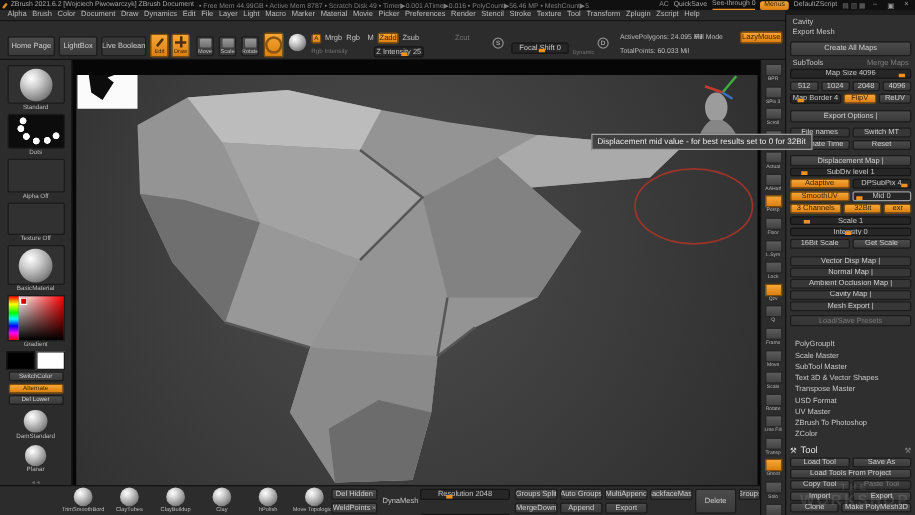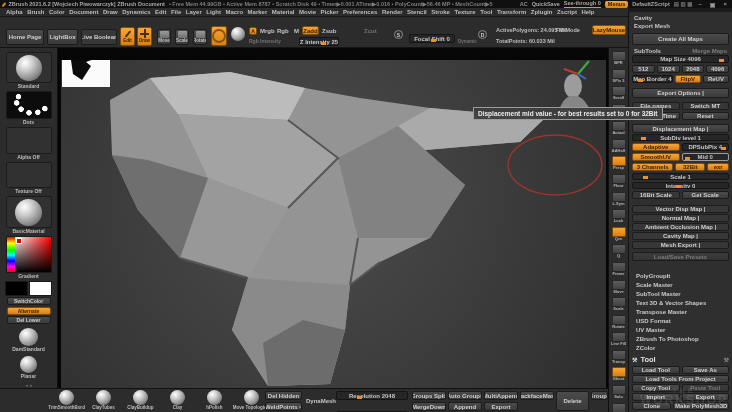--- a/index.html
+++ b/index.html
@@ -1,18 +1,18 @@
 <!DOCTYPE html>
 <html><head>
 <meta charset="utf-8">
 <style>
   html,body{margin:0;padding:0;}
   body{width:732px;height:412px;overflow:hidden;background:#1b1b1b;
        font-family:"Liberation Sans",sans-serif;color:#c9c9c9;position:relative;}
-  .abs{position:absolute;box-sizing:border-box;font-weight:bold;}
+  .abs{position:absolute;box-sizing:border-box;}
   
   .b{background:linear-gradient(#4b4b4b,#3a3a3a);border:1px solid #1c1c1c;border-radius:2px;
      color:#cfcfcf;display:flex;align-items:center;justify-content:center;font-size:6px;
      box-sizing:border-box;white-space:nowrap;overflow:hidden;}
   .b.orange{background:linear-gradient(#f6a637,#dc7f12);color:#3a2200;border-color:#7d4d0c;}
   .b.dim{color:#7b7b7b;background:linear-gradient(#3c3c3c,#333);}
   .b.flat{background:#373737;}
   .sl{background:#262626;border:1px solid #151515;border-radius:2px;color:#c5c5c5;font-size:6px;
       display:flex;align-items:center;justify-content:center;position:relative;box-sizing:border-box;
       white-space:nowrap;overflow:hidden;}

